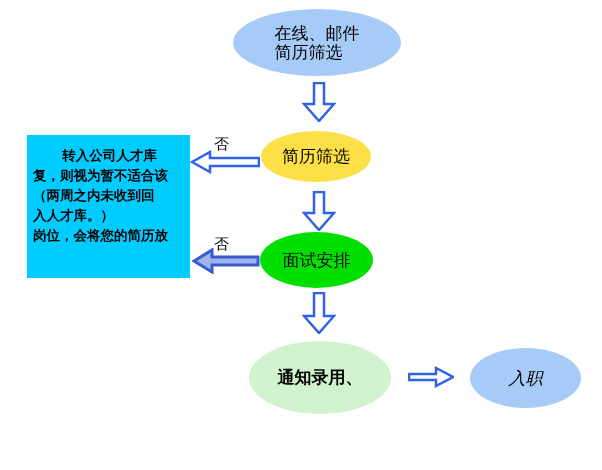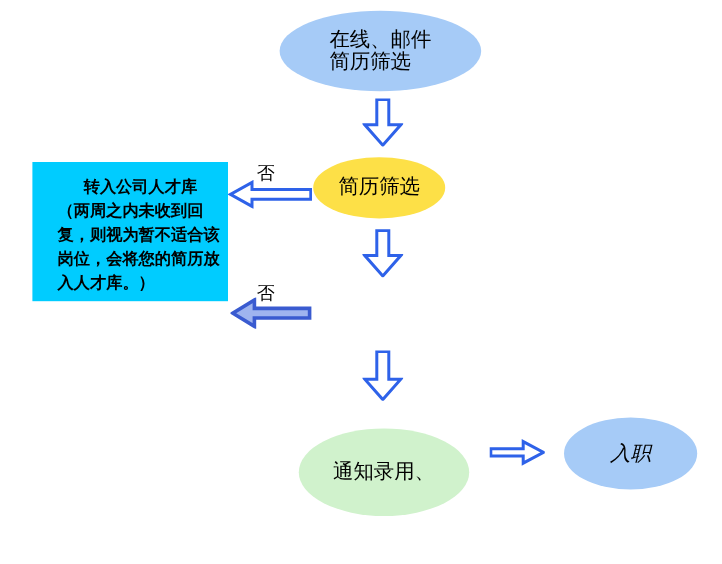--- a/index.html
+++ b/index.html
@@ -8,48 +8,48 @@
     position:relative;width:602px;height:470px;background:#ffffff;overflow:hidden;
   }
   .node{
     position:absolute;display:flex;align-items:center;justify-content:center;
     border-radius:50%;text-align:left;
   }
   .node .txt{font-size:17px;line-height:19px;color:#000;}
   .ellipse-submit   {left:233px;top:9px;  width:168px;height:67px;}
   .ellipse-screening{left:261px;top:131px;width:110px;height:51px;}
   .ellipse-interview{left:260px;top:232px;width:113px;height:56px;}
-  .ellipse-notify   {left:249px;top:357px;width:142px;height:73px;}
+  .ellipse-notify   {left:249px;top:341px;width:142px;height:73px;font-weight:bold;}
   .ellipse-onboard  {left:470px;top:348px;width:111px;height:60px;}
   .talent-pool{
-    position:absolute;left:27px;top:135px;width:163px;height:116px;
-    box-sizing:border-box;padding:11px 4px 0 21px;
+    position:absolute;left:27px;top:135px;width:163px;height:143px;
+    box-sizing:border-box;padding:11px 4px 0 6px;
     font-weight:bold;font-size:13.5px;line-height:20px;color:#000;font-family:Liberation Serif, serif;
   }
   .talent-pool .tline{white-space:nowrap;}
   .talent-pool .tline.first{text-align:center;}
   .arrow{position:absolute;}
   .arrow svg{display:block;}
   .edge-label{
     position:absolute;font-size:15px;line-height:16px;color:#000;
   }
   .lbl-no-1{left:214px;top:136px;}
   .lbl-no-2{left:214px;top:236px;}
 </style>
 </head>
 <body>
 
 <div class="canvas">
 
   <div class="talent-pool" style="background-color: rgb(0, 204, 255);">
     <div class="tline first">转入公司人才库</div>
+    <div class="tline">复，则视为暂不适合该</div>
     <div class="tline">（两周之内未收到回</div>
-    <div class="tline">复，则视为暂不适合该</div>
+    <div class="tline">入人才库。）</div>
     <div class="tline">岗位，会将您的简历放</div>
-    <div class="tline">入人才库。）</div>
   </div>
 
   <div class="node ellipse-submit" style="background-color: rgb(166, 203, 247);">
     <div class="txt">
       <div>在线、邮件</div>
       <div>简历筛选</div>
     </div>
   </div>
 
   <div class="arrow" style="left:302px;top:82px;">
@@ -68,20 +68,23 @@
       <polygon points="69,8 20,8 20,2 2,12 20,22 20,16 69,16" fill="#ffffff" stroke="#2E62E9" stroke-width="2.5"></polygon>
     </svg>
   </div>
 
   <div class="arrow" style="left:302px;top:191px;">
     <svg width="34" height="40" viewBox="0 0 34 40">
       <polygon points="12,1 22,1 22,22 32,22 17,39 2,22 12,22" fill="#ffffff" stroke="#2E62E9" stroke-width="2.5"></polygon>
     </svg>
   </div>
 
+  <div class="node ellipse-interview" style="background-color: rgb(0, 223, 0);">
+    <div class="txt">面试安排</div>
+  </div>
 
   <div class="edge-label lbl-no-2">否</div>
   <div class="arrow" style="left:192px;top:248px;">
     <svg width="68" height="26" viewBox="0 0 68 26">
       <polygon points="66,9 20,9 20,2 2,13 20,24 20,17 66,17" fill="#9FB4EF" stroke="#3A5BD0" stroke-width="3"></polygon>
     </svg>
   </div>
 
   <div class="arrow" style="left:302px;top:292px;">
     <svg width="34" height="42" viewBox="0 0 34 42">

